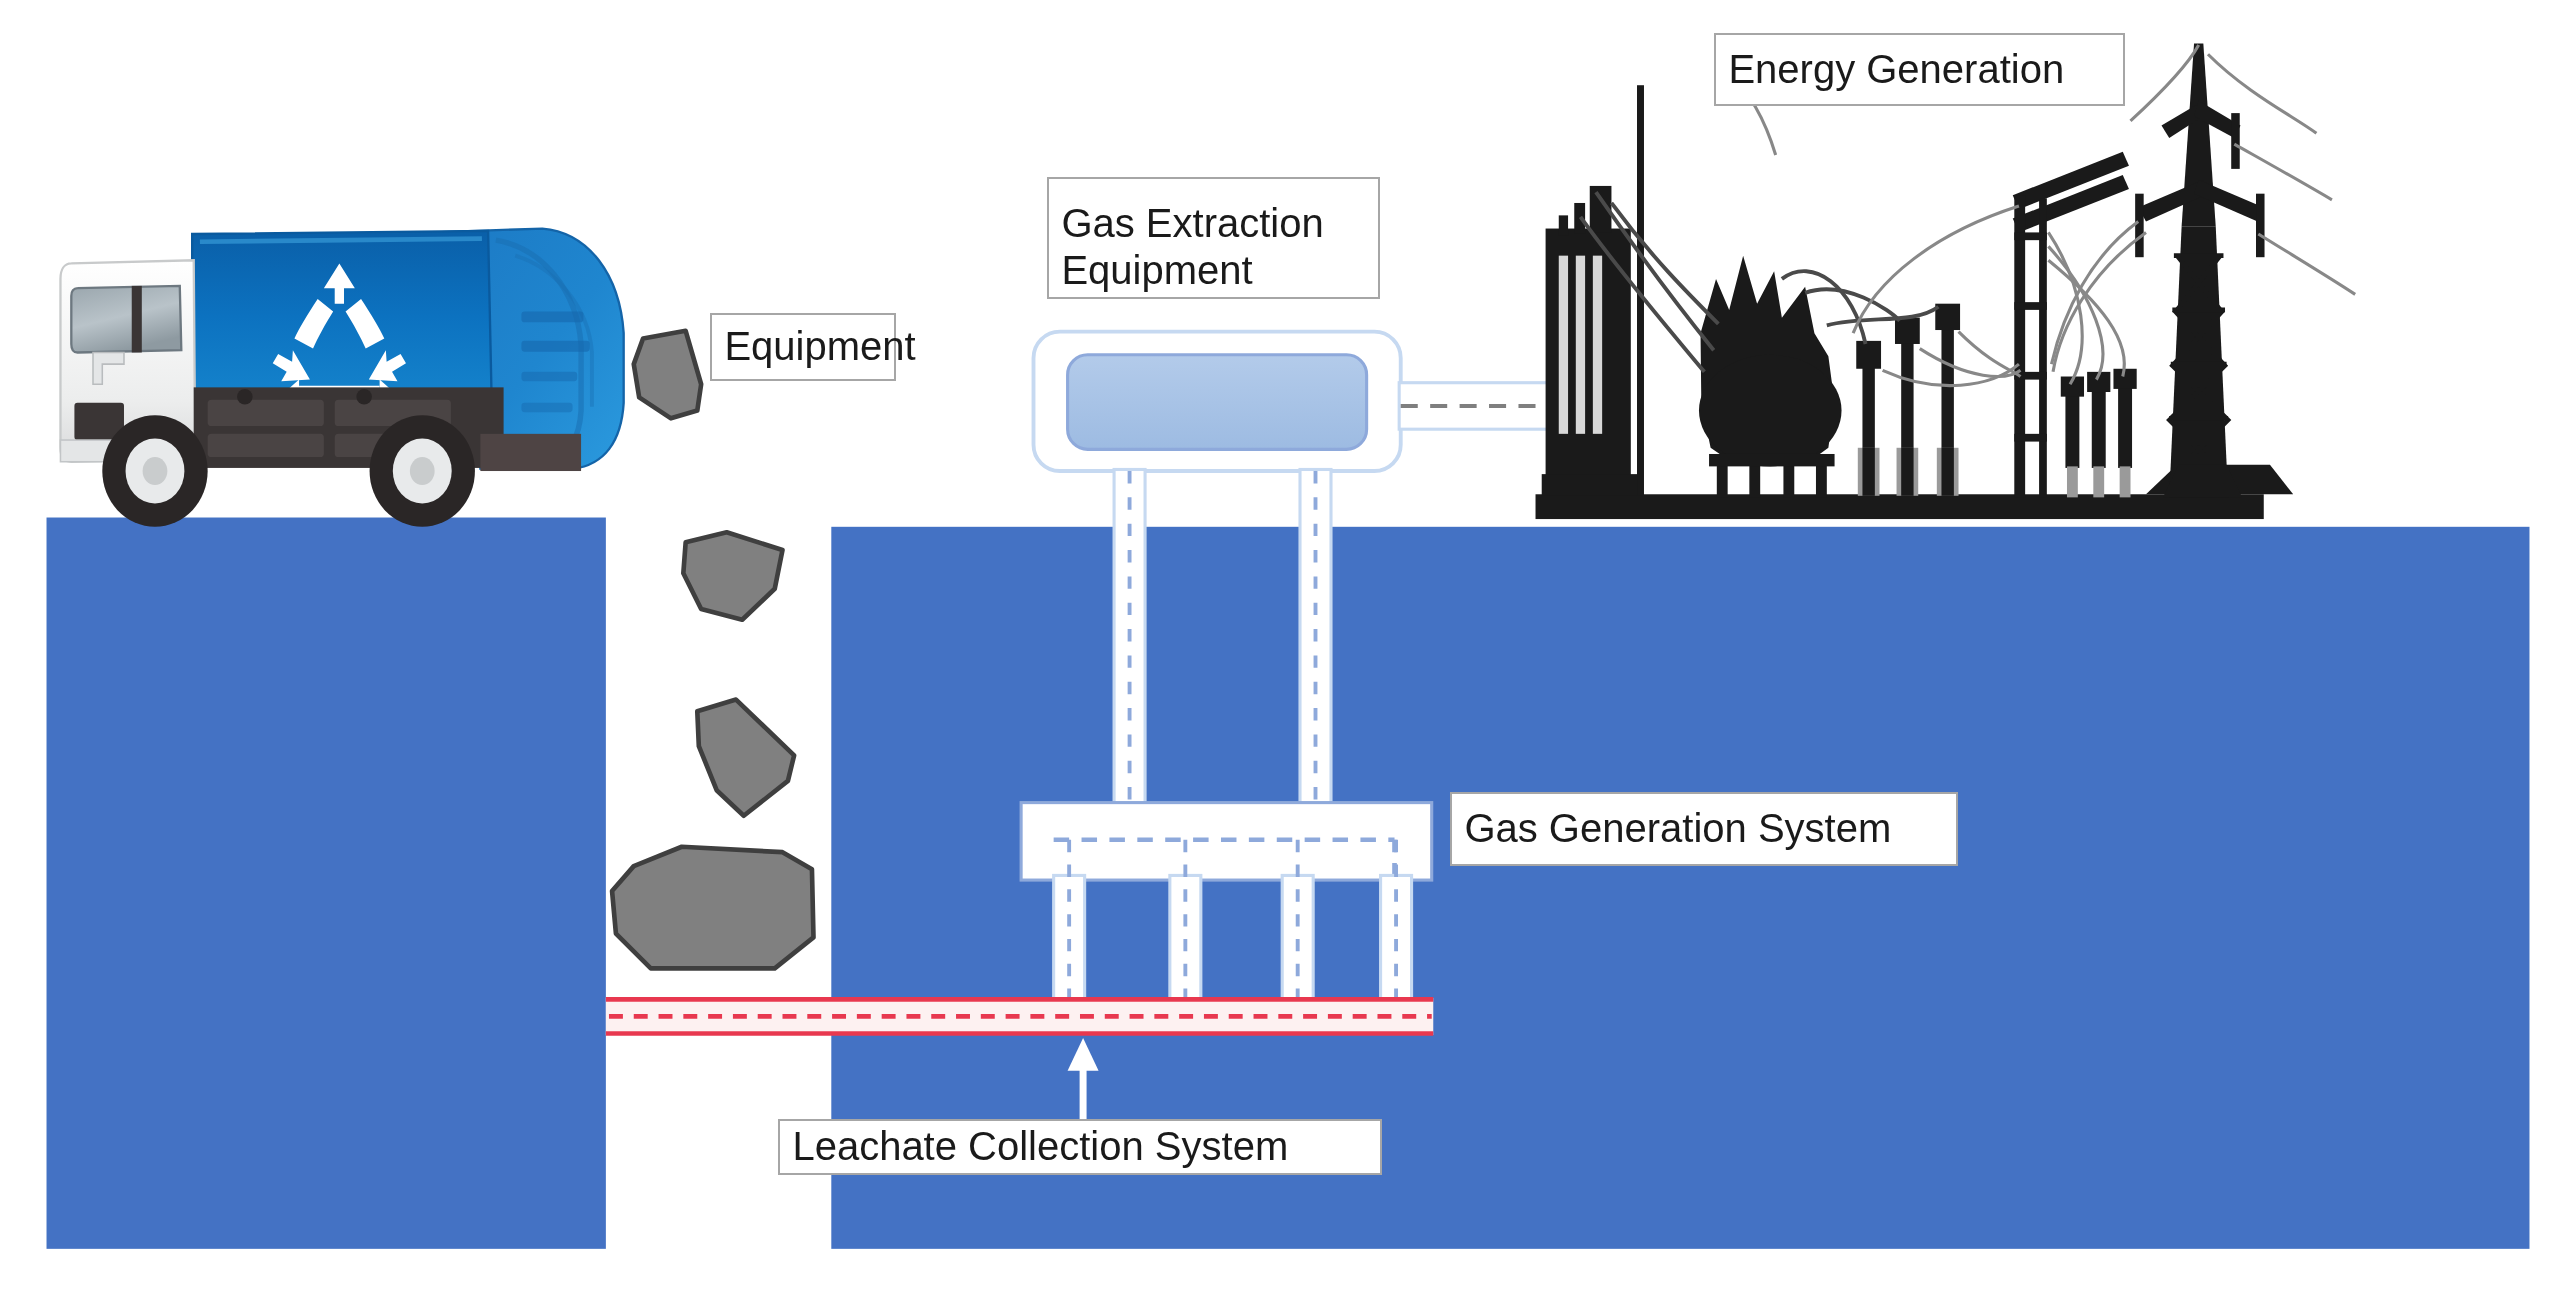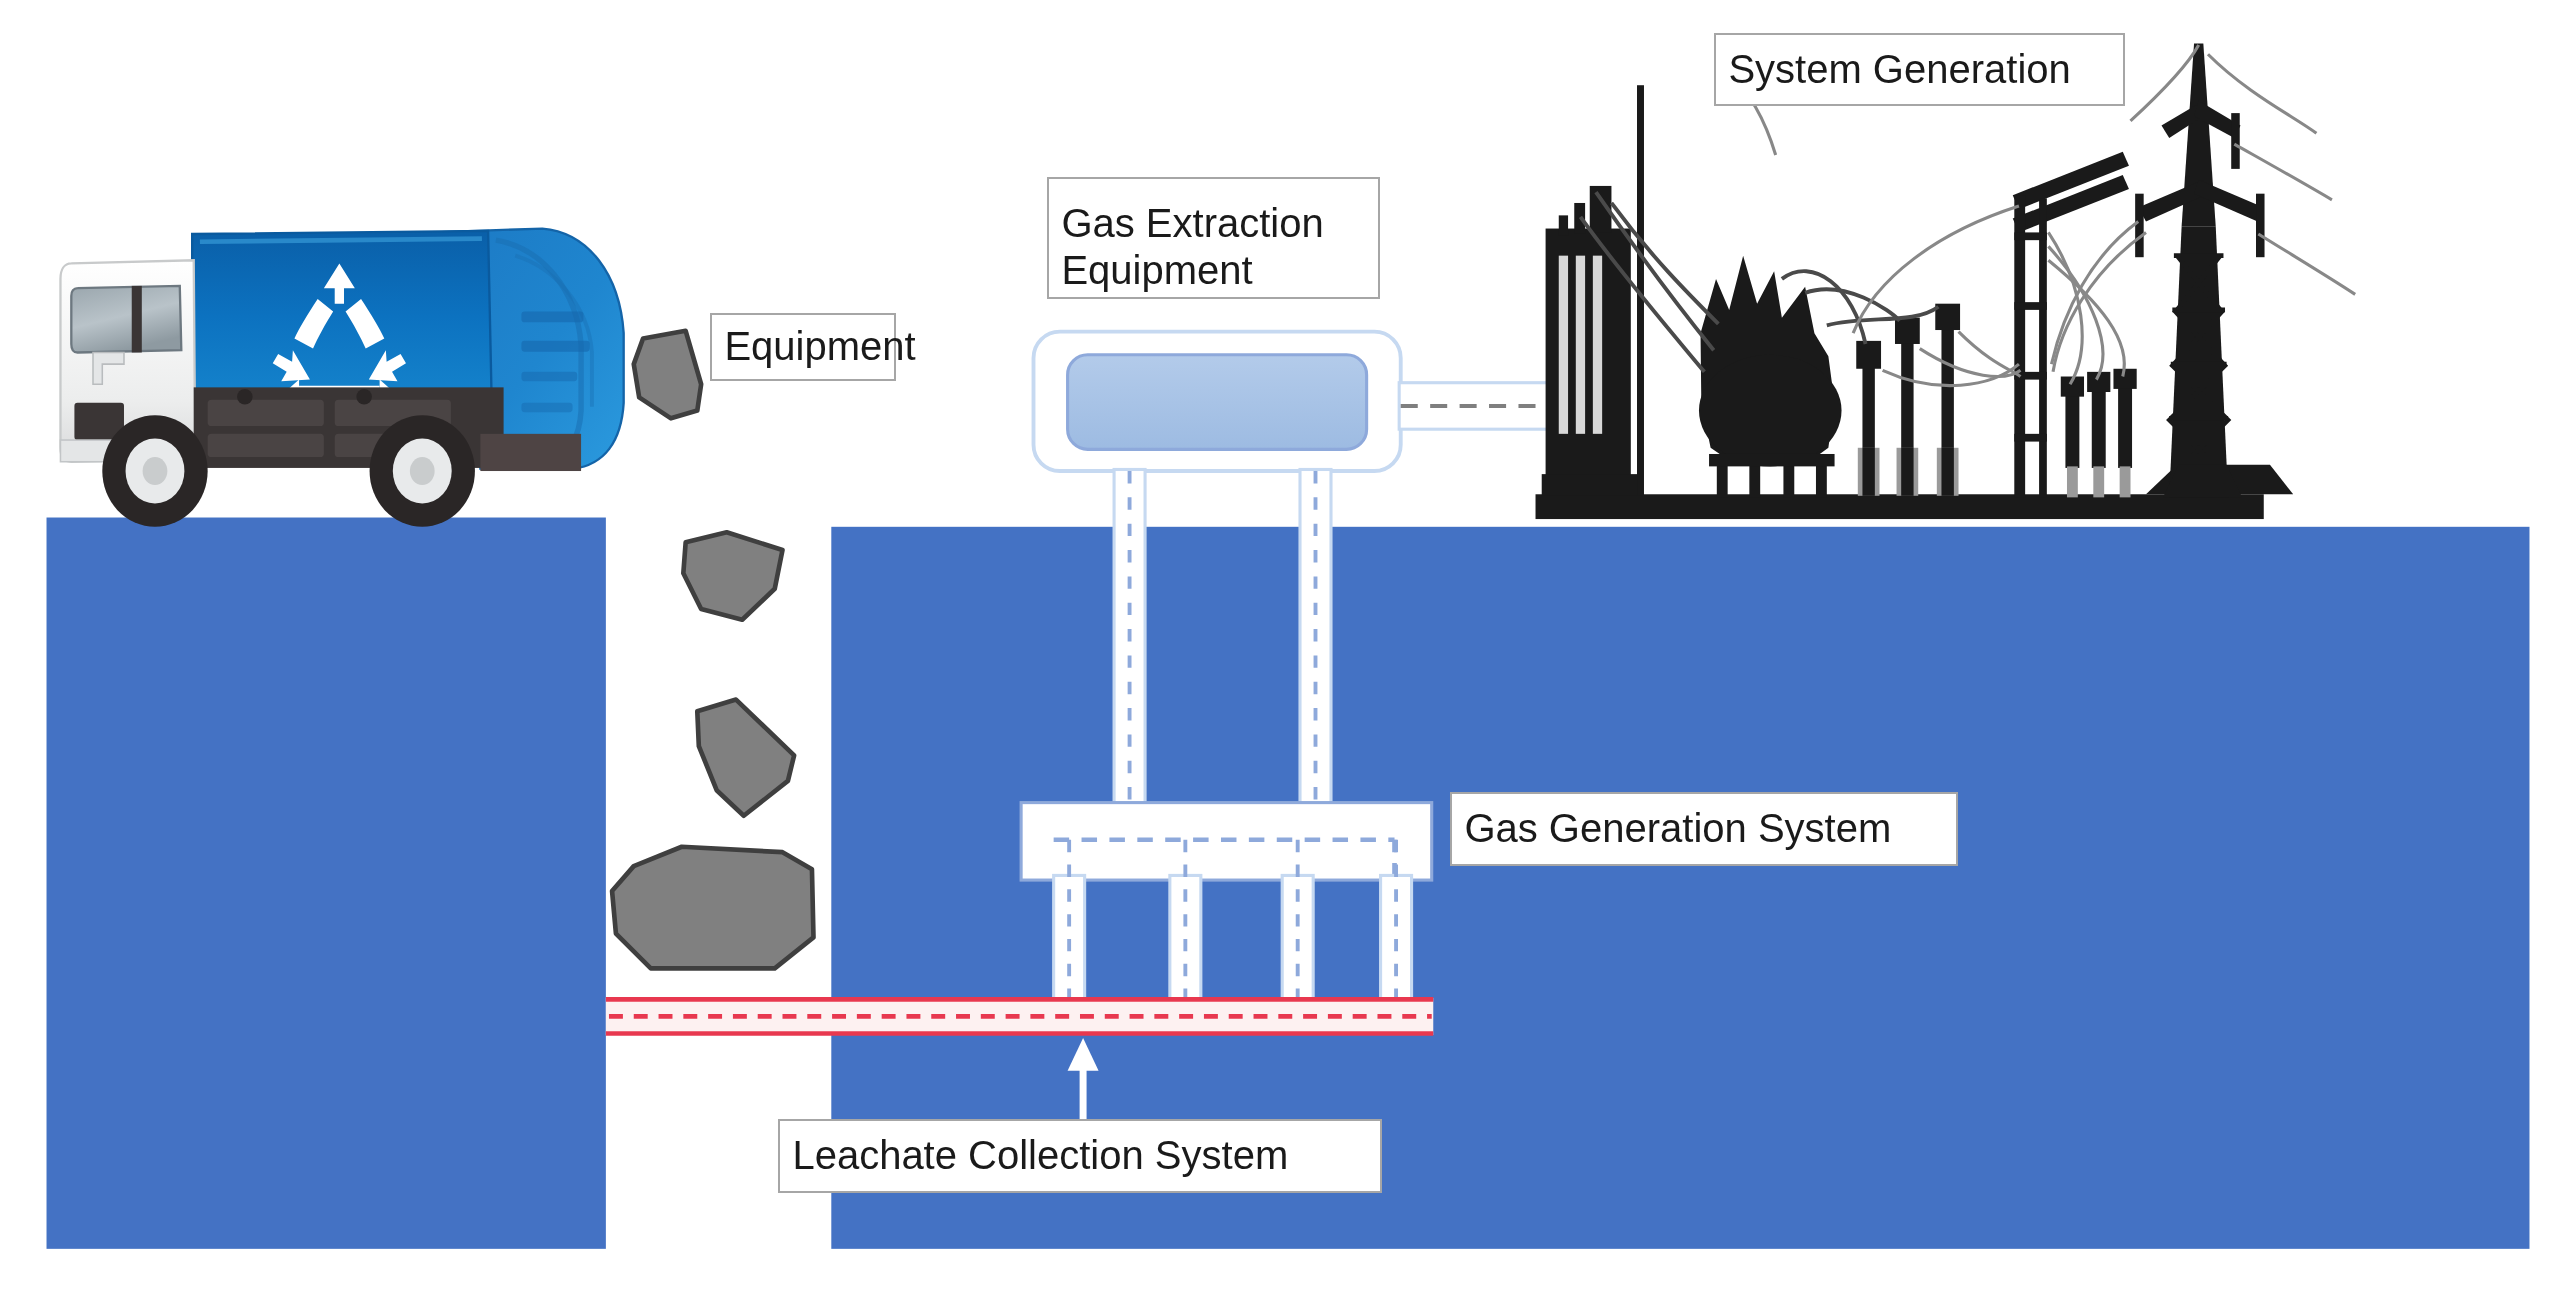--- a/index.html
+++ b/index.html
@@ -305,25 +305,25 @@
   <div class="label-box" style="left:710px; top:313px; width:186px; height:68px;">
     <span>Equipment</span>
   </div>
 
   <div class="label-box two-line" style="left:1047px; top:177px; width:333px; height:122px;">
     <span>Gas Extraction
 Equipment</span>
   </div>
 
   <div class="label-box" style="left:1714px; top:33px; width:411px; height:73px;">
-    <span>System Generation</span>
+    <span>Energy Generation</span>
   </div>
 
   <div class="label-box" style="left:1450px; top:792px; width:508px; height:74px;">
     <span>Gas Generation System</span>
   </div>
 
-  <div class="label-box" style="left:778px; top:1119px; width:604px; height:74px;">
+  <div class="label-box" style="left:778px; top:1119px; width:604px; height:56px;">
     <span>Leachate Collection System</span>
   </div>
 
 </div>
 
 
 </body></html>

